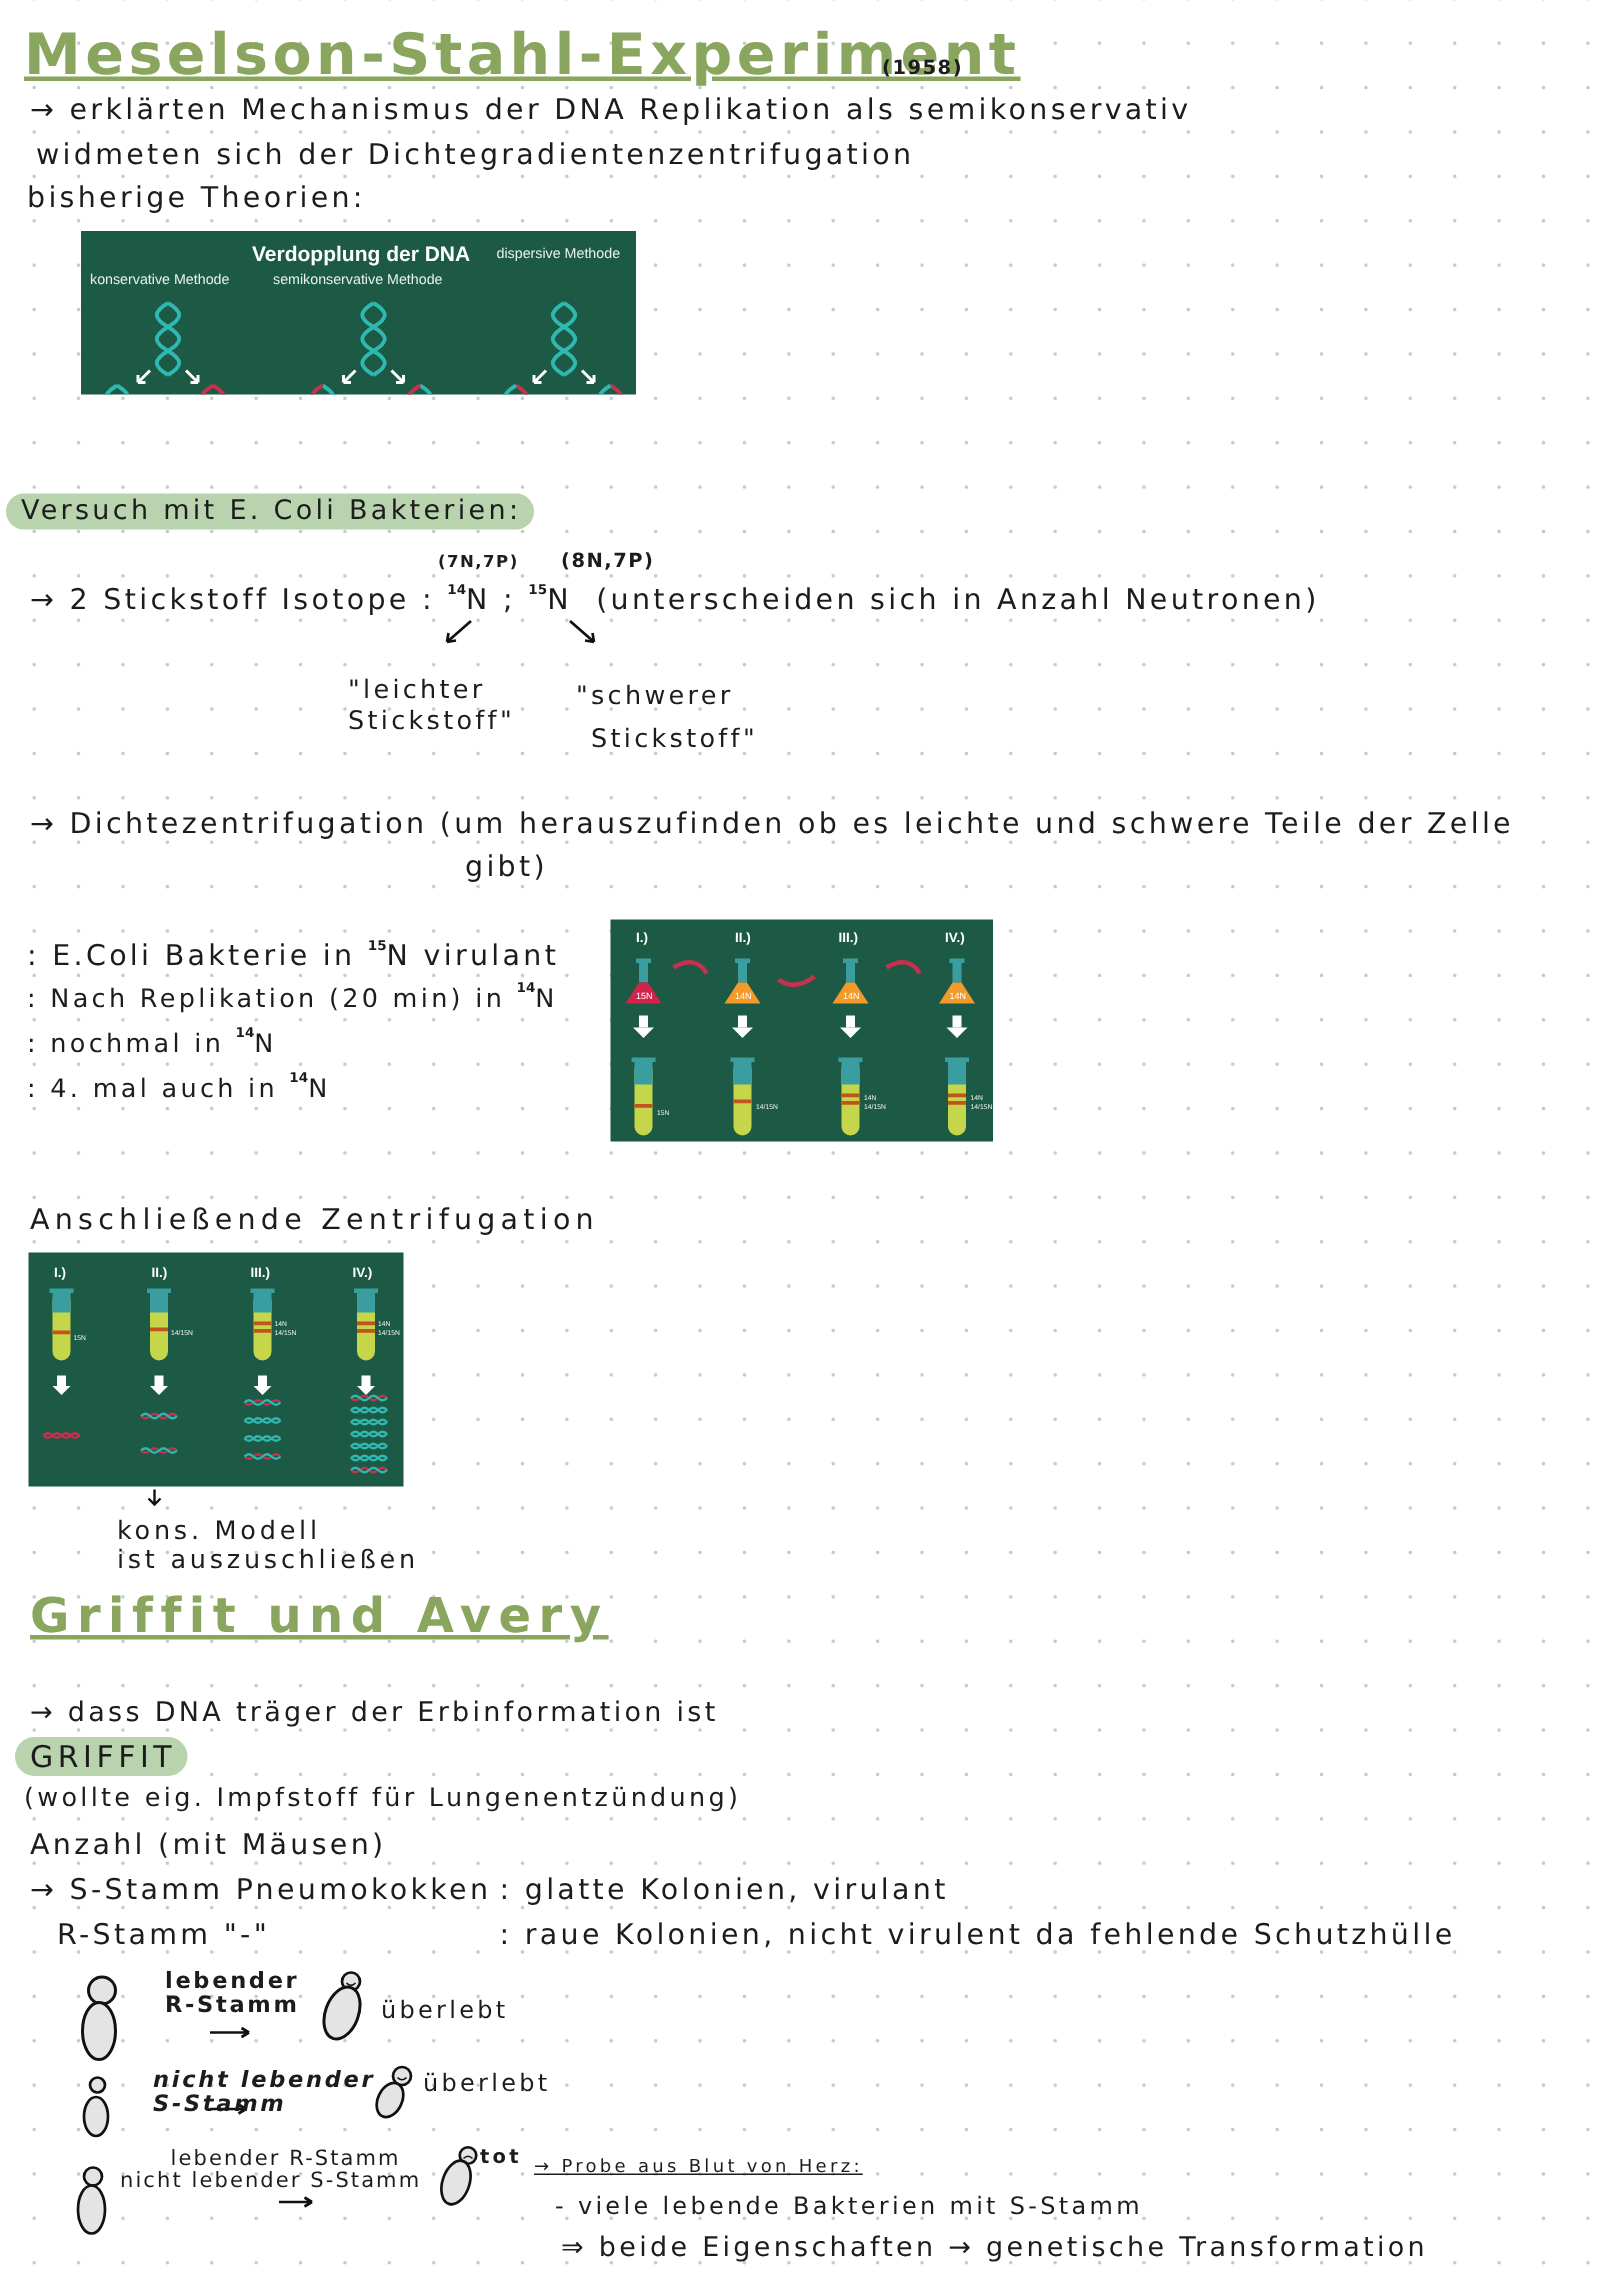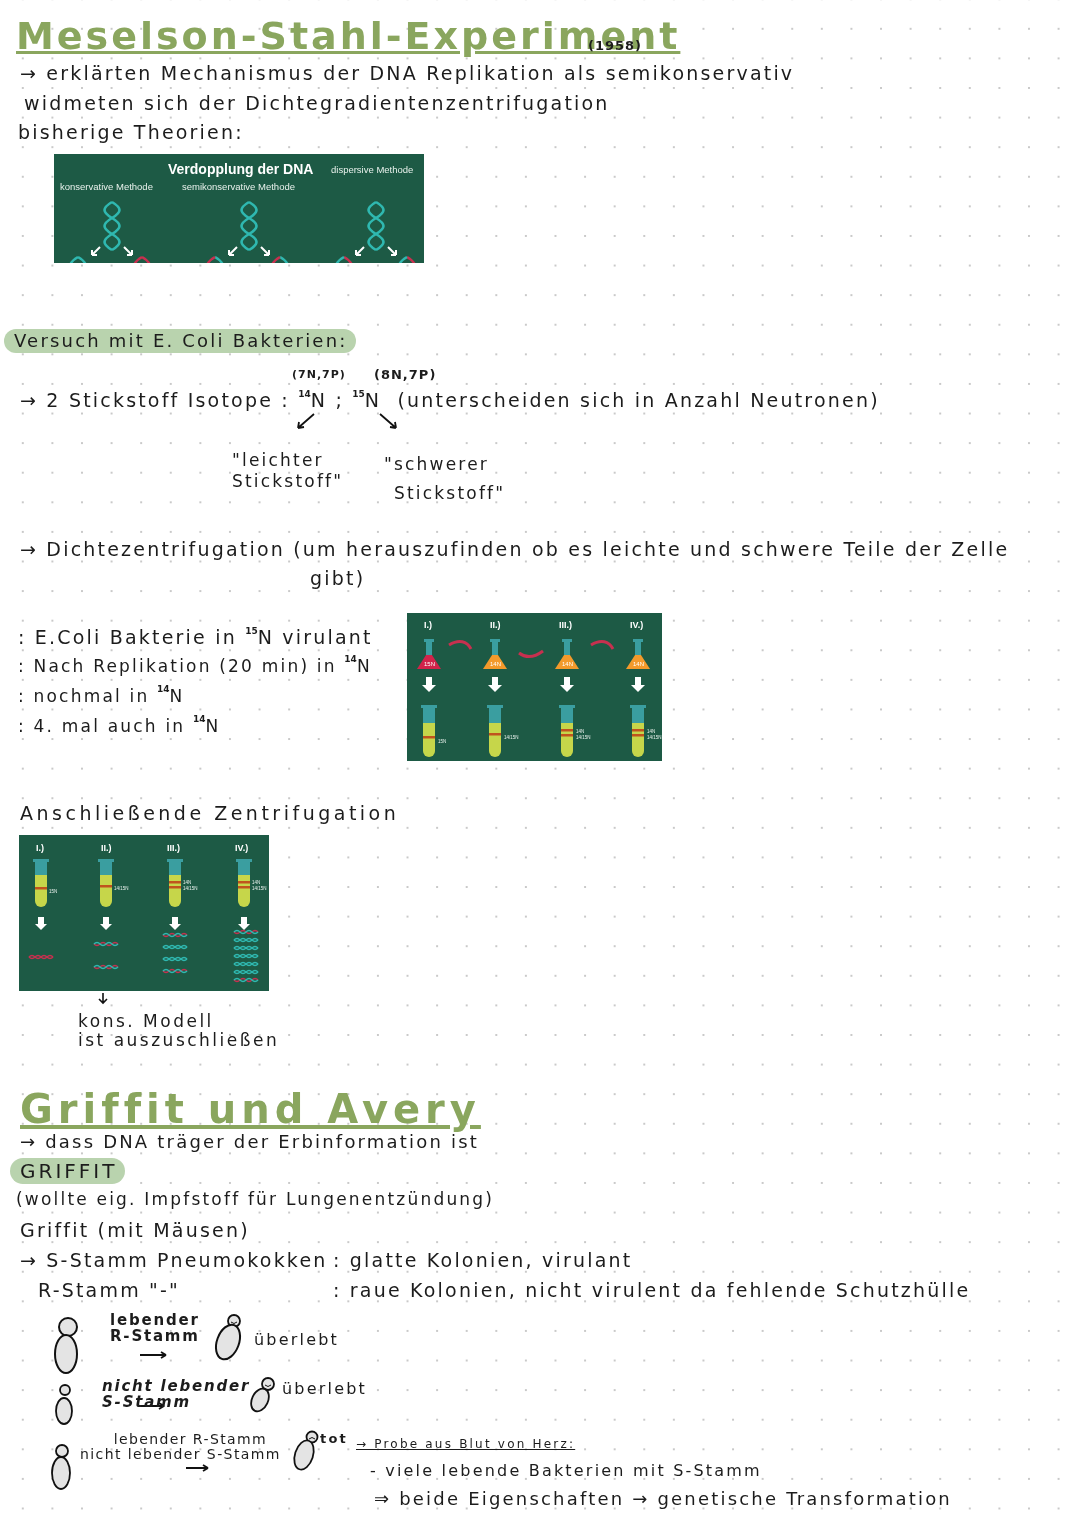--- a/index.html
+++ b/index.html
@@ -266,25 +266,25 @@
 </div>
 
 <svg width="14" height="14" style="left:96px; top:992px;">
   <path d="M7,1 L7,11 M3,7 L7,11 L11,7" stroke="#111" stroke-width="1.6" fill="none"></path>
 </svg>
 <div class="abs hand" style="left:78px; top:1012px; font-size:17px; line-height:19px; letter-spacing:2.5px;">
   <div>kons. Modell</div>
   <div>ist auszuschließen</div>
 </div>
 
-<div class="abs title" style="left:20px; top:1086px; font-size:40px; letter-spacing:5px;">Griffit und Avery</div>
+<div class="abs title" style="left:20px; top:1058px; font-size:32px; letter-spacing:5px;">Griffit und Avery</div>
 <div class="abs hand" style="left:20px; top:1131px; font-size:18px;">→ dass DNA träger der Erbinformation ist</div>
 <div class="abs hand hl" style="left:10px; top:1158px; font-size:20px; line-height:26px; letter-spacing:3px;">GRIFFIT</div>
 <div class="abs hand" style="left:16px; top:1189px; font-size:17px;">(wollte eig. Impfstoff für Lungenentzündung)</div>
-<div class="abs hand" style="left:20px; top:1219px; font-size:19px;">Griffit (mit Mäusen)</div>
+<div class="abs hand" style="left:20px; top:1219px; font-size:19px;">Anzahl (mit Mäusen)</div>
 
 <div class="abs hand" style="left:20px; top:1249px; font-size:19px;">→ S-Stamm Pneumokokken</div>
 <div class="abs hand" style="left:333px; top:1249px; font-size:19px;">: glatte Kolonien, virulant</div>
 <div class="abs hand" style="left:38px; top:1279px; font-size:19px;">R-Stamm "-"</div>
 <div class="abs hand" style="left:333px; top:1279px; font-size:19px;">: raue Kolonien, nicht virulent da fehlende Schutzhülle</div>
 
 <svg width="330" height="220" style="left:40px; top:1308px;">
 
   <circle cx="28" cy="19" r="9" fill="#e4e4e4" stroke="#111" stroke-width="2"></circle>
   <ellipse cx="26" cy="46" rx="11" ry="19" fill="#e4e4e4" stroke="#111" stroke-width="2"></ellipse>

